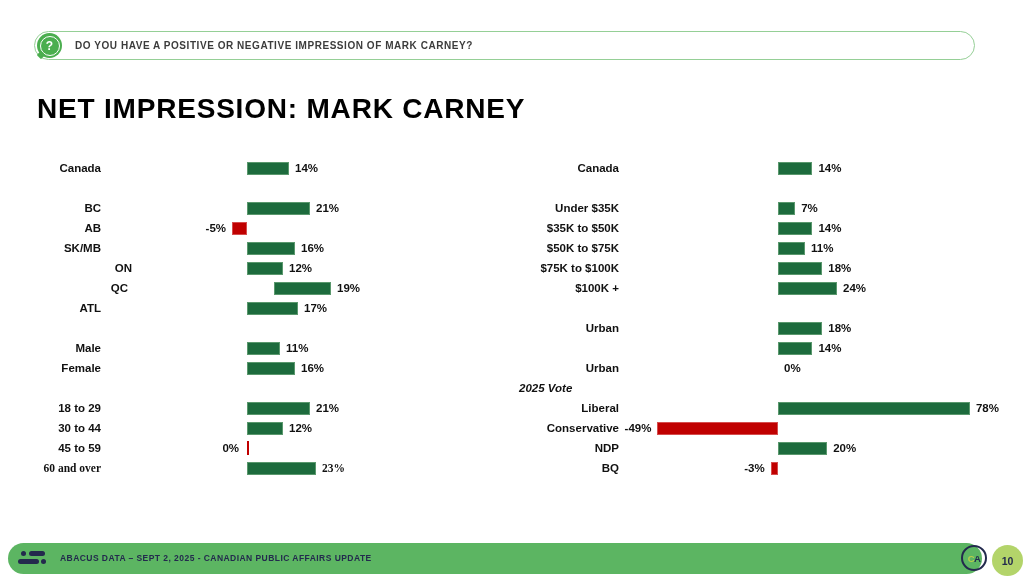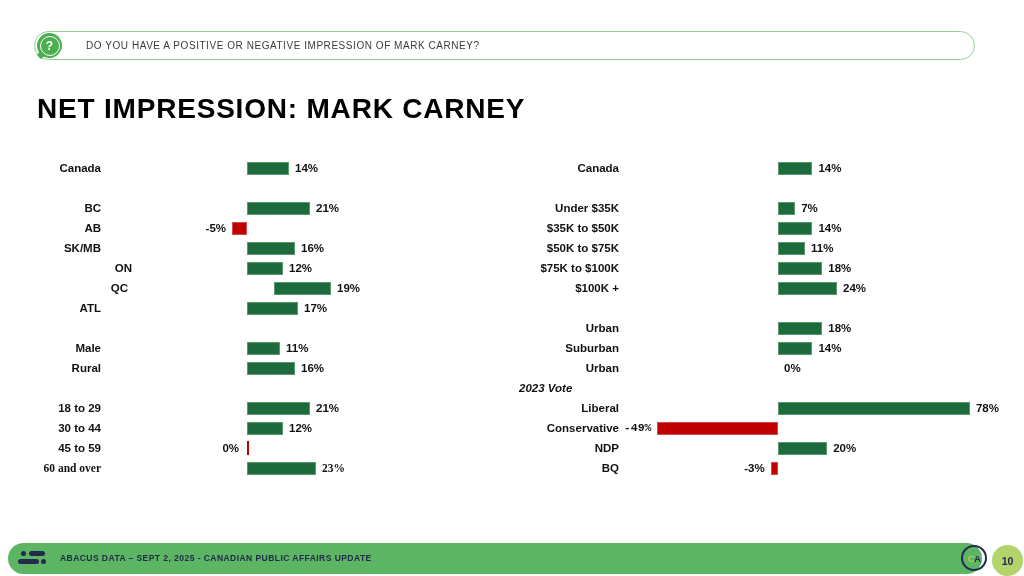--- a/index.html
+++ b/index.html
@@ -23,21 +23,21 @@
   .q-icon::before {
     content:""; position:absolute; inset:2.5px;
     border:1.5px solid #ffffff; border-radius:50%;
   }
   .q-icon::after {
     content:""; position:absolute; left:1px; bottom:0px; width:6px; height:6px;
     background:#4BAE4F; transform:rotate(45deg); border-radius:1px; z-index:-0;
   }
   .q-glyph { color:#ffffff; font-weight:bold; font-size:12px; line-height:1; position:relative; }
   .q-text {
-    margin-left:24px; font-size:10px; font-weight:normal;
+    margin-left:13px; font-size:10px; font-weight:bold;
     letter-spacing:0.55px; color:#3c3c3c; white-space:nowrap;
   }
 
   
   .title {
     position:absolute; left:37px; top:93px;
     font-size:28px; font-weight:800; letter-spacing:0.8px; color:#000000;
     white-space:nowrap;
   }
 
@@ -140,21 +140,21 @@
         <div class="cat-label" style="width: 101px;">ATL</div>
         <div class="bar pos" style="left: 247px; width: 51px; background: rgb(29, 107, 61);"></div>
         <div class="val-label" style="left: 304px;">17%</div>
       </div>
       <div class="chart-row" style="top: 180px;">
         <div class="cat-label" style="width: 101px;">Male</div>
         <div class="bar pos" style="left: 247px; width: 33px; background: rgb(29, 107, 61);"></div>
         <div class="val-label" style="left: 286px;">11%</div>
       </div>
       <div class="chart-row" style="top: 200px;">
-        <div class="cat-label" style="width: 101px;">Rural</div>
+        <div class="cat-label" style="width: 101px;">Female</div>
         <div class="bar pos" style="left: 247px; width: 48px; background: rgb(29, 107, 61);"></div>
         <div class="val-label" style="left: 301px;">16%</div>
       </div>
       <div class="chart-row" style="top: 240px;">
         <div class="cat-label" style="width: 101px;">18 to 29</div>
         <div class="bar pos" style="left: 247px; width: 63px; background: rgb(29, 107, 61);"></div>
         <div class="val-label" style="left: 316px;">21%</div>
       </div>
       <div class="chart-row" style="top: 260px;">
         <div class="cat-label" style="width: 101px;">30 to 44</div>
@@ -202,40 +202,39 @@
         <div class="cat-label" style="width: 619px;">$100K +</div>
         <div class="bar pos" style="left: 778px; width: 59.04px; background: rgb(29, 107, 61);"></div>
         <div class="val-label" style="left: 843.04px;">24%</div>
       </div>
       <div class="chart-row" style="top: 160px;">
         <div class="cat-label" style="width: 619px;">Urban</div>
         <div class="bar pos" style="left: 778px; width: 44.28px; background: rgb(29, 107, 61);"></div>
         <div class="val-label" style="left: 828.28px;">18%</div>
       </div>
       <div class="chart-row" style="top: 180px;">
-        <div class="cat-label" style="width: 619px;">Suburban</div>
         <div class="bar pos" style="left: 778px; width: 34.44px; background: rgb(29, 107, 61);"></div>
         <div class="val-label" style="left: 818.44px;">14%</div>
       </div>
       <div class="chart-row" style="top: 200px;">
         <div class="cat-label" style="width: 619px;">Urban</div>
         <div class="val-label" style="left: 784px;">0%</div>
       </div>
       <div class="chart-row" style="top: 220px;">
-        <div class="cat-label header-label" style="left: 519px;">2023 Vote</div>
+        <div class="cat-label header-label" style="left: 519px;">2025 Vote</div>
       </div>
       <div class="chart-row" style="top: 240px;">
         <div class="cat-label" style="width: 619px;">Liberal</div>
         <div class="bar pos" style="left: 778px; width: 191.88px; background: rgb(29, 107, 61);"></div>
         <div class="val-label" style="left: 975.88px;">78%</div>
       </div>
       <div class="chart-row" style="top: 260px;">
         <div class="cat-label" style="width: 619px;">Conservative</div>
         <div class="bar neg" style="left: 657.46px; width: 120.54px; background: rgb(192, 0, 0);"></div>
-        <div class="val-label" style="right: 372.54px; font-family: Liberation Mono, monospace;">-49%</div>
+        <div class="val-label" style="right: 372.54px;">-49%</div>
       </div>
       <div class="chart-row" style="top: 280px;">
         <div class="cat-label" style="width: 619px;">NDP</div>
         <div class="bar pos" style="left: 778px; width: 49.2px; background: rgb(29, 107, 61);"></div>
         <div class="val-label" style="left: 833.2px;">20%</div>
       </div>
       <div class="chart-row" style="top: 300px;">
         <div class="cat-label" style="width: 619px;">BQ</div>
         <div class="bar neg" style="left: 770.62px; width: 7.38px; background: rgb(192, 0, 0);"></div>
         <div class="val-label" style="right: 259.38px;">-3%</div>

